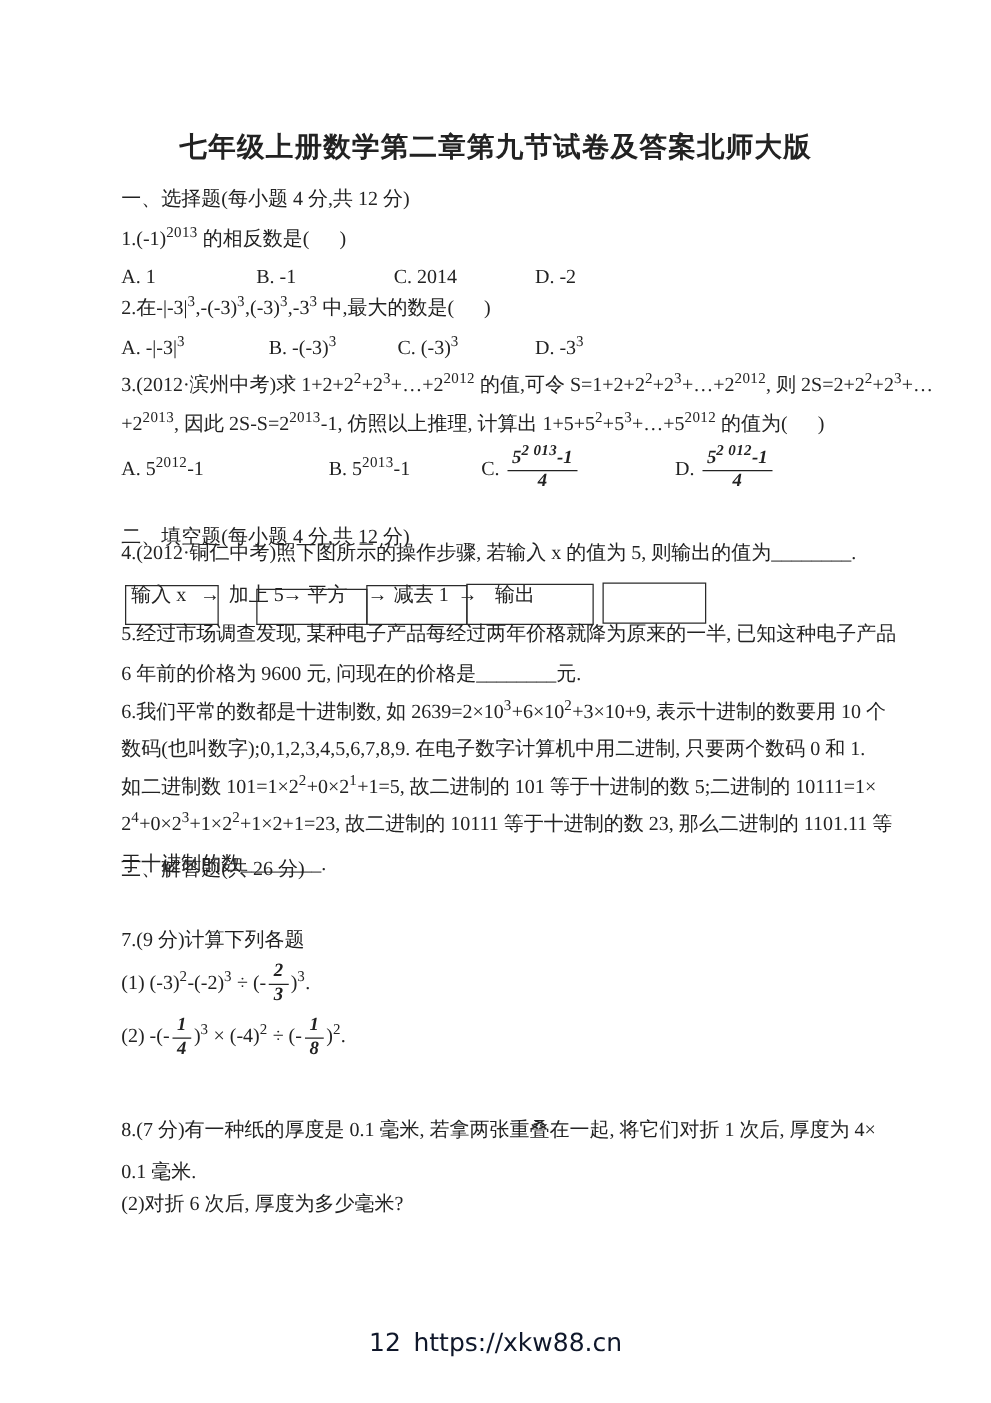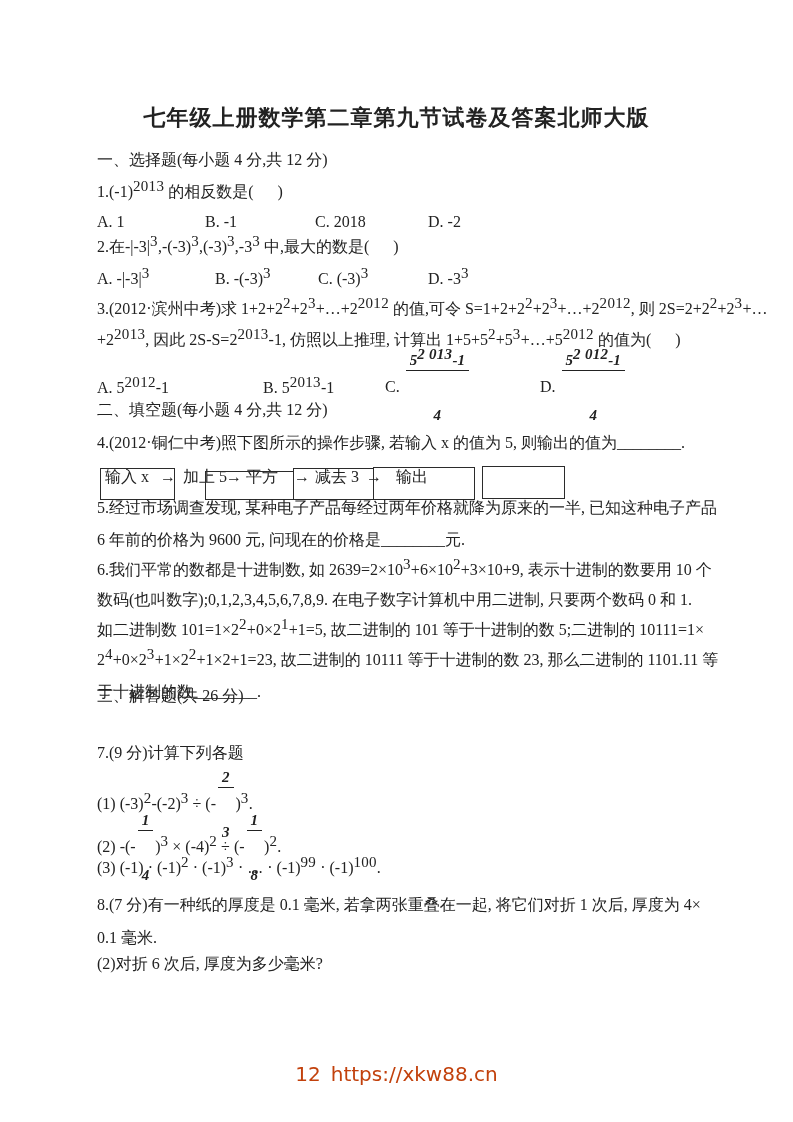--- a/index.html
+++ b/index.html
@@ -1,84 +1,84 @@
 <!DOCTYPE html>
 <html><head>
 <meta charset="utf-8">
 <style>
   html,body{margin:0;padding:0;background:#ffffff;}
   .page{position:relative;width:793px;height:1122px;background:#ffffff;overflow:hidden;
         font-family:"Liberation Serif","DejaVu Serif",serif;color:#222222;}
   .title{position:absolute;left:0;top:103px;width:100%;text-align:center;
          font-size:22px;font-weight:bold;letter-spacing:1px;white-space:pre;}
   .ln{position:absolute;left:97px;font-size:16px;line-height:24px;white-space:pre;}
-  sup{font-size:15px;line-height:0;vertical-align:super;letter-spacing:.3px;}
+  sup{font-size:12px;line-height:0;vertical-align:super;letter-spacing:.3px;}
   .frac{display:inline-flex;flex-direction:column;align-items:center;vertical-align:middle;
-        font-weight:bold;font-style:italic;margin:0 2px;line-height:1.05;font-size:15px;gap:36px;}
+        font-weight:bold;font-style:italic;margin:0 2px;line-height:1.05;font-size:15px;}
   .fnum{border-bottom:1.6px solid #222;padding:0 4px 1px;white-space:pre;}
   .fden{padding-top:1px;white-space:pre;}
   .opts{position:absolute;left:97px;display:grid;grid-auto-flow:column;
         font-size:16px;line-height:24px;}
   .opts>span{white-space:pre;}
   .q1o{grid-template-columns:108px 110px 113px auto;}
   .q2o{grid-template-columns:118px 103px 110px auto;}
   .q3o{grid-template-columns:166px 122px 155px auto;align-items:center;height:46px;}
   .fc{position:absolute;left:0;top:463px;width:637px;height:44px;}
   .fc-t{position:absolute;top:2px;font-size:16px;line-height:24px;white-space:pre;}
   .fc-box{position:absolute;border:1.6px solid #2b2b2b;background:transparent;}
   .footer{position:absolute;left:0;top:1062px;width:100%;text-align:center;
-          font-family:"DejaVu Sans","Liberation Sans",sans-serif;font-size:20px;color:#c2410c;}
+          font-family:"DejaVu Sans","Liberation Sans",sans-serif;font-size:20px;color:#0f172a;}
   .footer span{white-space:pre;}
 </style>
 </head>
 <body>
 
 <div class="page">
 
   <div class="title">七年级上册数学第二章第九节试卷及答案北师大版</div>
 
   <div class="ln" style="top:148px">一、选择题(每小题 4 分,共 12 分)</div>
 
   <div class="ln" style="top:180px">1.(-1)<sup>2013</sup> 的相反数是(      )</div>
   <div class="opts q1o" style="top:210px">
     <span>A. 1</span>
     <span>B. -1</span>
-    <span>C. 2018</span>
+    <span>C. 2014</span>
     <span>D. -2</span>
   </div>
 
   <div class="ln" style="top:235px">2.在-|-3|<sup>3</sup>,-(-3)<sup>3</sup>,(-3)<sup>3</sup>,-3<sup>3</sup> 中,最大的数是(      )</div>
   <div class="opts q2o" style="top:267px">
     <span>A. -|-3|<sup>3</sup></span>
     <span>B. -(-3)<sup>3</sup></span>
     <span>C. (-3)<sup>3</sup></span>
     <span>D. -3<sup>3</sup></span>
   </div>
 
   <div class="ln" style="top:297px">3.(2012·滨州中考)求 1+2+2<sup>2</sup>+2<sup>3</sup>+…+2<sup>2012</sup> 的值,可令 S=1+2+2<sup>2</sup>+2<sup>3</sup>+…+2<sup>2012</sup>, 则 2S=2+2<sup>2</sup>+2<sup>3</sup>+…</div>
   <div class="ln" style="top:328px">+2<sup>2013</sup>, 因此 2S-S=2<sup>2013</sup>-1, 仿照以上推理, 计算出 1+5+5<sup>2</sup>+5<sup>3</sup>+…+5<sup>2012</sup> 的值为(      )</div>
   <div class="opts q3o" style="top:353px">
     <span>A. 5<sup>2012</sup>-1</span>
     <span>B. 5<sup>2013</sup>-1</span>
     <span>C. <span class="frac"><span class="fnum">5<sup>2 013</sup>-1</span><span class="fden">4</span></span></span>
     <span>D. <span class="frac"><span class="fnum">5<sup>2 012</sup>-1</span><span class="fden">4</span></span></span>
   </div>
 
-  <div class="ln" style="top:398px">二、填空题(每小题 4 分,共 12 分)</div>
+  <div class="ln" style="top:418px">二、填空题(每小题 4 分,共 12 分)</div>
 
   <div class="ln" style="top:431px">4.(2012·铜仁中考)照下图所示的操作步骤, 若输入 x 的值为 5, 则输出的值为________.</div>
 
   <div class="fc">
     <span class="fc-t" style="left:105px">输入 x</span>
     <span class="fc-t" style="left:160px">→</span>
     <span class="fc-t" style="left:183px">加上 5</span>
     <span class="fc-t" style="left:226px">→</span>
     <span class="fc-t" style="left:246px">平方</span>
     <span class="fc-t" style="left:294px">→</span>
-    <span class="fc-t" style="left:315px">减去 3</span>
+    <span class="fc-t" style="left:315px">减去 1</span>
     <span class="fc-t" style="left:366px">→</span>
     <span class="fc-t" style="left:396px">输出</span>
     <div class="fc-box" style="left:100px;top:5px;width:73px;height:30px"></div>
     <div class="fc-box" style="left:205px;top:8px;width:87px;height:27px"></div>
     <div class="fc-box" style="left:293px;top:5px;width:79px;height:30px"></div>
     <div class="fc-box" style="left:373px;top:4px;width:100px;height:31px"></div>
     <div class="fc-box" style="left:482px;top:3px;width:81px;height:31px"></div>
   </div>
 
   <div class="ln" style="top:496px">5.经过市场调查发现, 某种电子产品每经过两年价格就降为原来的一半, 已知这种电子产品</div>
@@ -88,21 +88,20 @@
   <div class="ln" style="top:588px">数码(也叫数字);0,1,2,3,4,5,6,7,8,9. 在电子数字计算机中用二进制, 只要两个数码 0 和 1.</div>
   <div class="ln" style="top:618px">如二进制数 101=1×2<sup>2</sup>+0×2<sup>1</sup>+1=5, 故二进制的 101 等于十进制的数 5;二进制的 10111=1×</div>
   <div class="ln" style="top:648px">2<sup>4</sup>+0×2<sup>3</sup>+1×2<sup>2</sup>+1×2+1=23, 故二进制的 10111 等于十进制的数 23, 那么二进制的 1101.11 等</div>
   <div class="ln" style="top:680px">于十进制的数________.</div>
 
   <div class="ln" style="top:684px">三、解答题(共 26 分)</div>
 
   <div class="ln" style="top:741px">7.(9 分)计算下列各题</div>
   <div class="ln" style="top:770px">(1) (-3)<sup>2</sup>-(-2)<sup>3</sup> ÷ (-<span class="frac"><span class="fnum">2</span><span class="fden">3</span></span>)<sup>3</sup>.</div>
   <div class="ln" style="top:813px">(2) -(-<span class="frac"><span class="fnum">1</span><span class="fden">4</span></span>)<sup>3</sup> × (-4)<sup>2</sup> ÷ (-<span class="frac"><span class="fnum">1</span><span class="fden">8</span></span>)<sup>2</sup>.</div>
-  <div class="ln" style="top:856px">(3) (-1) · (-1)<sup>2</sup> · (-1)<sup>3</sup> · … · (-1)<sup>99</sup> · (-1)<sup>100</sup>.</div>
 
   <div class="ln" style="top:893px">8.(7 分)有一种纸的厚度是 0.1 毫米, 若拿两张重叠在一起, 将它们对折 1 次后, 厚度为 4×</div>
   <div class="ln" style="top:926px">0.1 毫米.</div>
   <div class="ln" style="top:952px">(2)对折 6 次后, 厚度为多少毫米?</div>
 
   <div class="footer">
     <span>12</span><span style="margin-left:10px">https://xkw88.cn</span>
   </div>
 
 </div>

